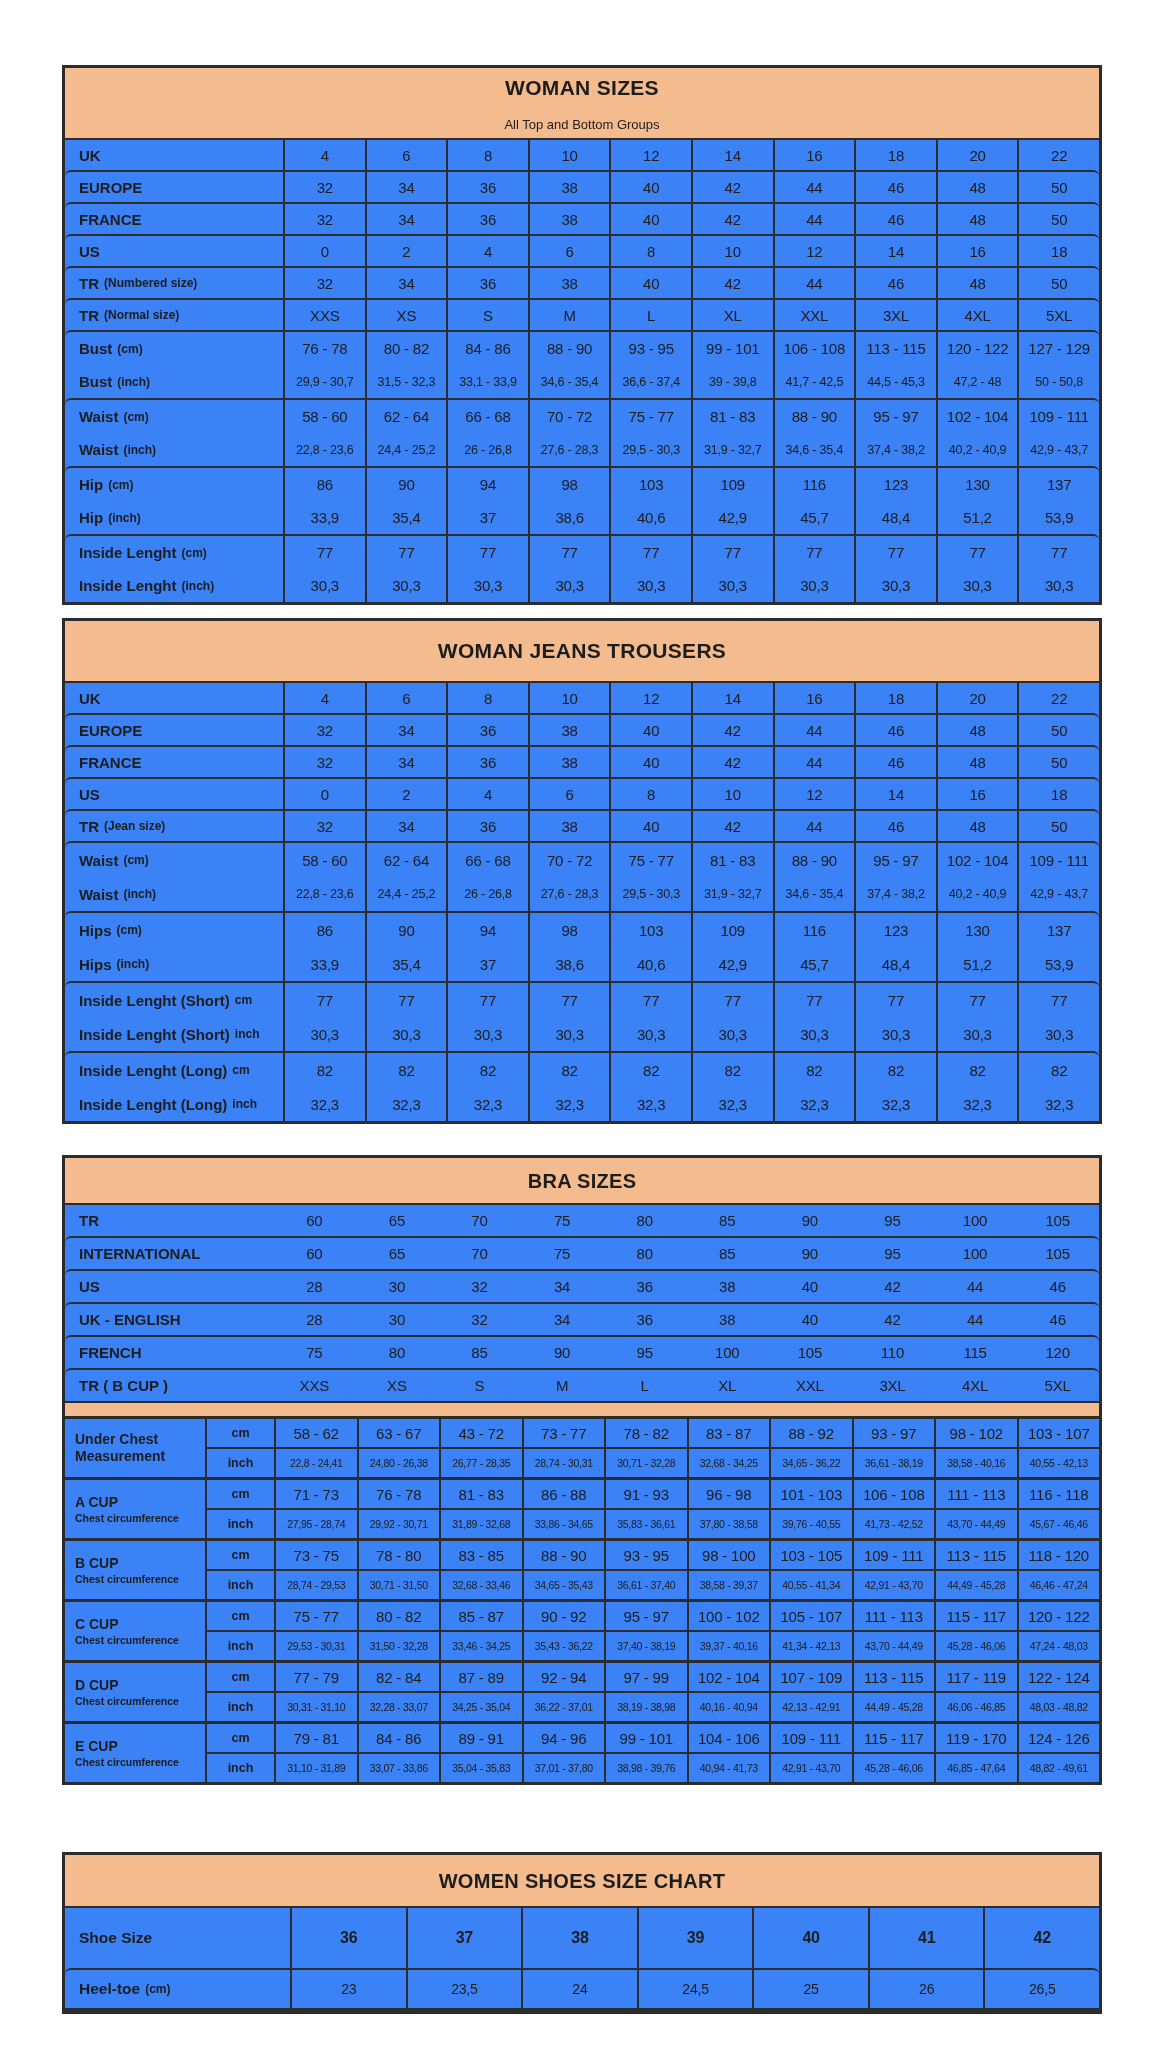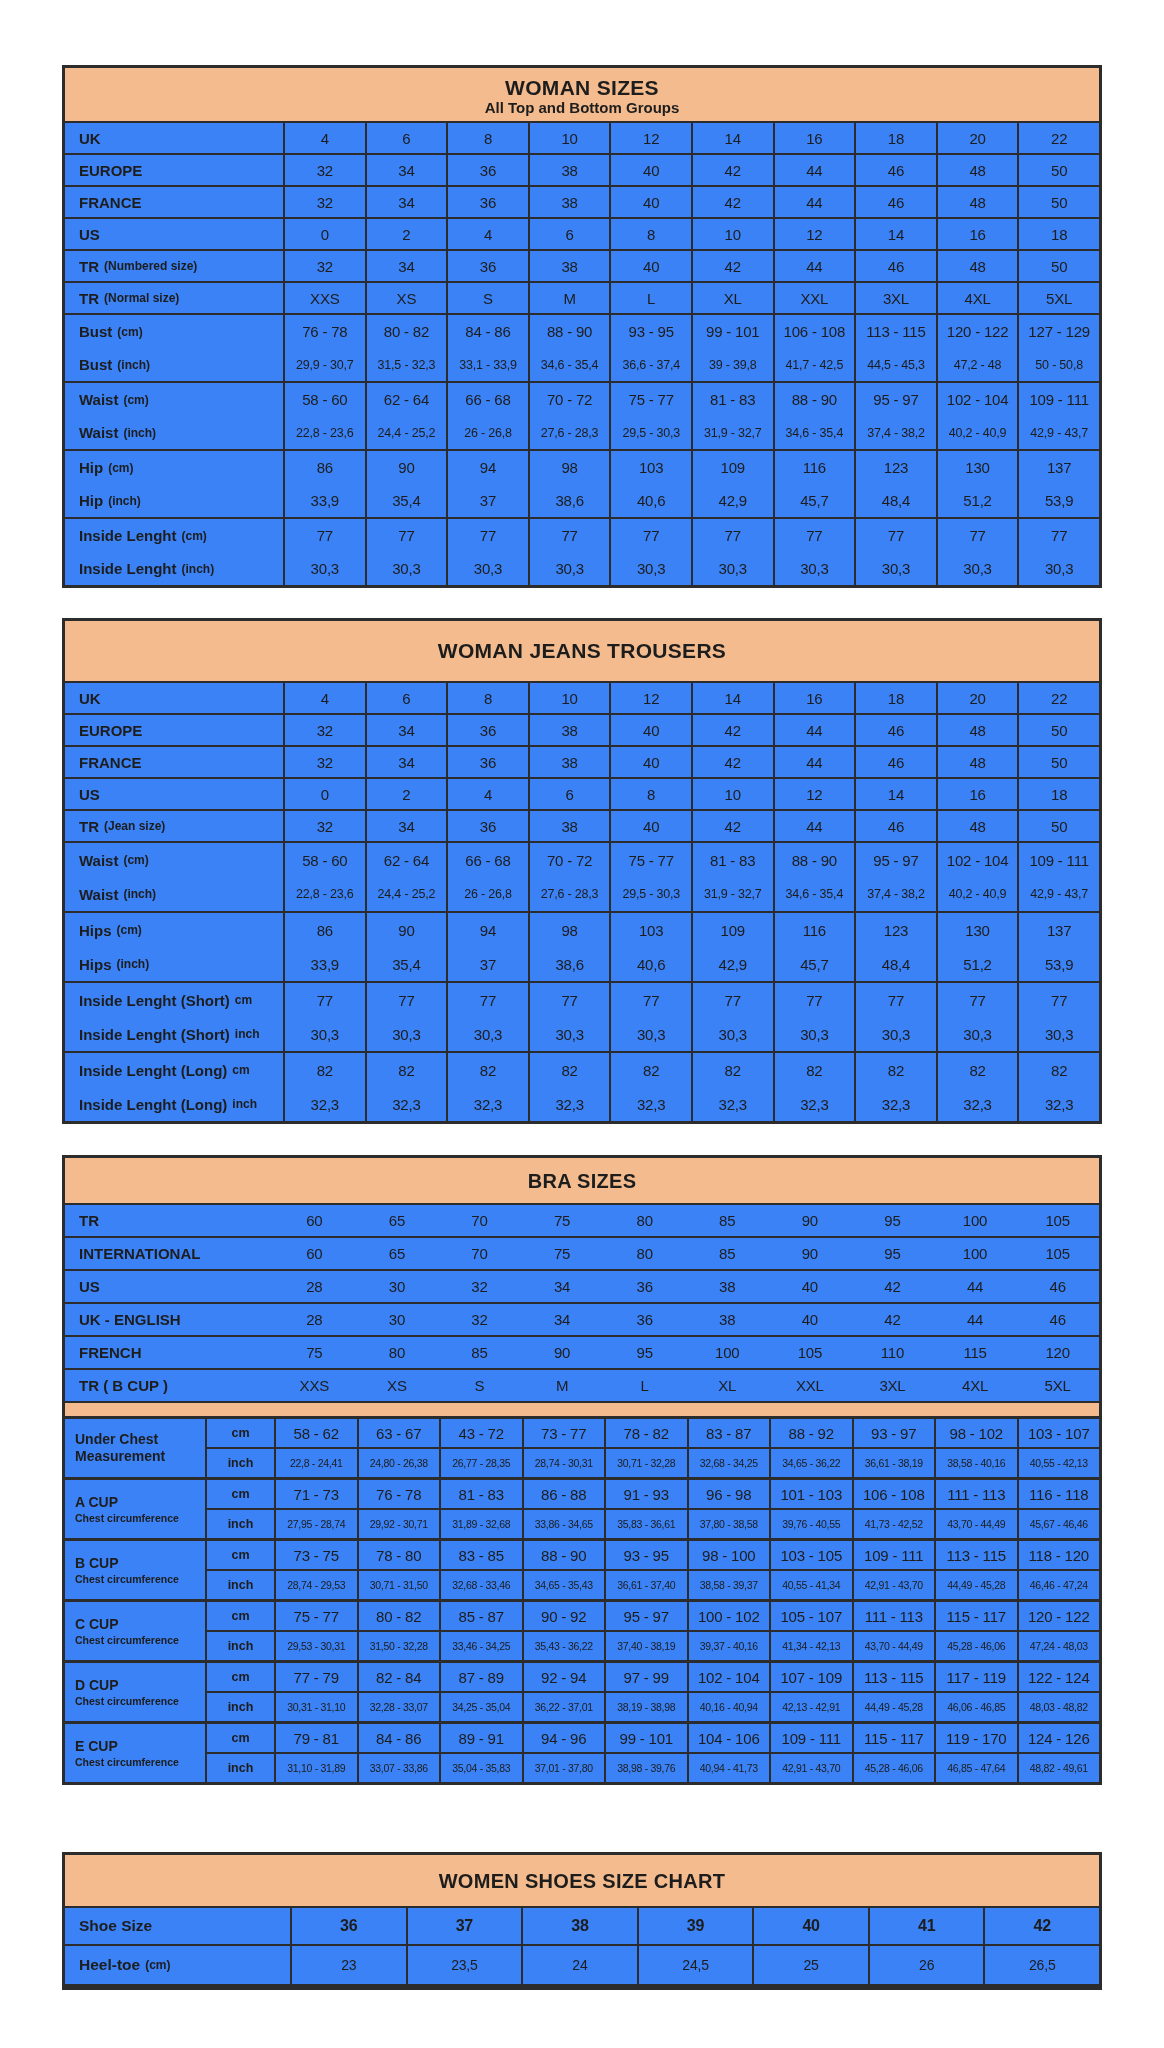--- a/index.html
+++ b/index.html
@@ -40,27 +40,27 @@
   .hdr-bra   { padding: 12px 0 10px 0; }
   .hdr-shoes { padding: 15px 0 13px 0; }
   .tbl-title {
     font-weight: bold;
     font-size: 21px;
     line-height: 24px;
     letter-spacing: 0.3px;
   }
   .hdr-bra .tbl-title, .hdr-shoes .tbl-title { font-size: 20px; line-height: 23px; }
   .tbl-sub {
-    font-weight: bold;
-    font-size: 15px;
+    font-weight: normal;
+    font-size: 13px;
     line-height: 15px;
-    margin-top: 0;
-  }
-
-  .sec { border-top: 2px solid var(--border, #2c2c2c); }
+    margin-top: 17px;
+  }
+
+  .sec { border-top: 2px solid var(--border, #2c2c2c); border-radius: 6px; }
   .tbl-body .sec:first-child { border-top: none; }
 
   .row { display: flex; align-items: stretch; }
 
   .lab {
     display: flex;
     align-items: center;
     padding-left: 14px;
     box-sizing: border-box;
     font-weight: bold;
@@ -123,21 +123,21 @@
     align-items: center;
     justify-content: center;
     font-weight: bold;
     font-size: 12.5px;
   }
   .crow .val { font-size: 15px; }
   .crow.inch .val { font-size: 10.5px; letter-spacing: -0.3px; }
 
   
   #t-shoes .lab { width: 225px; font-size: 15.5px; }
-  #t-shoes .sec:nth-child(1) .row { height: 36px; }
+  #t-shoes .sec:nth-child(1) .row { height: 60px; }
   #t-shoes .sec:nth-child(1) .val { font-weight: bold; font-size: 16px; }
   #t-shoes .sec:nth-child(2) .row { height: 38px; }
   #t-shoes .sec:nth-child(2) .val { font-size: 14px; }
 </style>
 </head>
 <body>
 
 <div class="page">
 
   <section id="t-woman" class="size-table">

